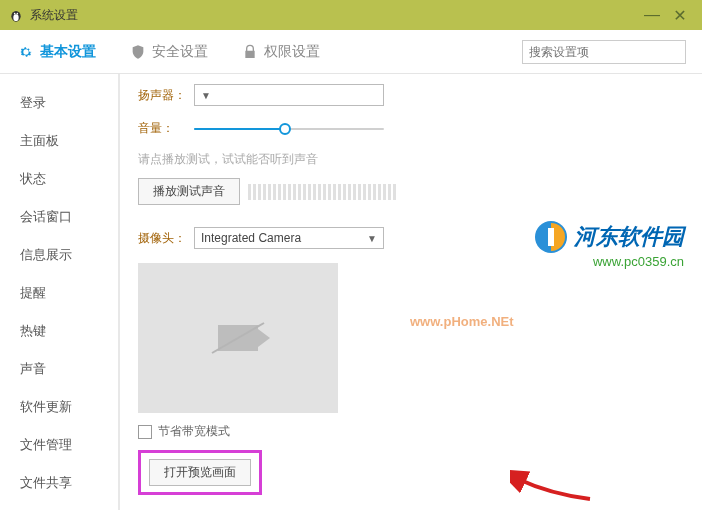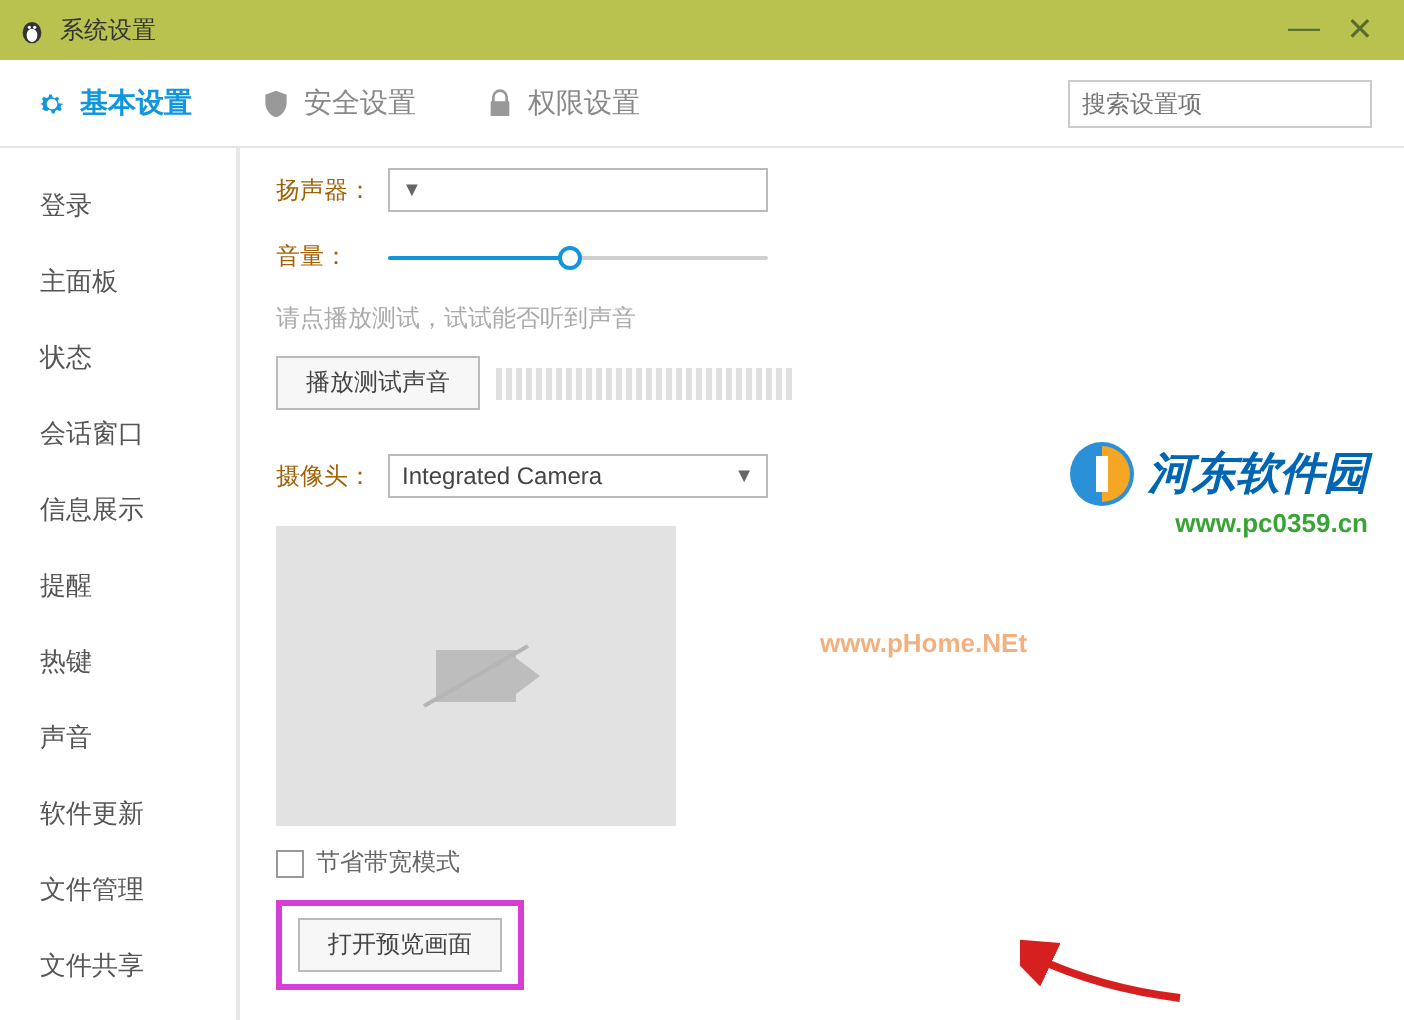--- a/index.html
+++ b/index.html
@@ -6,21 +6,21 @@
 body { width: 702px; height: 510px; background: #fff; overflow: hidden; }
 .titlebar { height: 30px; background: #b9c14f; display: flex; align-items: center; padding: 0 8px; color: #333; font-size: 12px; }
 .titlebar .penguin { width: 16px; height: 16px; margin-right: 6px; }
 .titlebar .spacer { flex: 1; }
 .titlebar .winbtn { width: 28px; height: 28px; display: flex; align-items: center; justify-content: center; cursor: pointer; color: #5a6b2e; font-size: 16px; }
 .tabbar { height: 44px; border-bottom: 1px solid #e5e5e5; display: flex; align-items: center; padding: 0 16px; gap: 30px; }
 .tabbar .tab { display: flex; align-items: center; gap: 6px; font-size: 14px; color: #888; cursor: pointer; padding: 4px 2px; }
 .tabbar .tab.active { color: #1296db; font-weight: bold; text-align: center; }
 .tabbar .tab svg { width: 16px; height: 16px; }
 .tabbar .searchwrap { margin-left: auto; }
-.tabbar .search { width: 152px; height: 24px; border: 1px solid #ccc; padding: 0 6px; font-size: 12px; color: #999; background: #fff; }
+.tabbar .search { width: 164px; height: 24px; border: 1px solid #ccc; padding: 0 6px; font-size: 12px; color: #999; background: #fff; }
 .content { display: flex; height: calc(100% - 74px); }
 .sidebar { width: 120px; border-right: 2px solid #e8e8e8; padding: 10px 0; overflow-y: auto; }
 .sidebar .navitem { padding: 10px 20px; font-size: 13px; color: #555; cursor: pointer; }
 .main { flex: 1; padding: 10px 18px; position: relative; overflow: hidden; font-size: 12px; color: #666; }
 .row { display: flex; align-items: center; margin-bottom: 14px; }
 .row .lbl { width: 56px; text-align: left; color: #a16207; }
 .dropdown { width: 190px; height: 22px; border: 1px solid #bbb; background: #fff; display: flex; align-items: center; justify-content: space-between; padding: 0 6px; color: #444; }
 .dropdown .caret { font-size: 10px; color: #666; }
 .slider { position: relative; width: 190px; height: 16px; }
 .slider .track { position: absolute; top: 7px; left: 0; right: 0; height: 2px; background: #d0d0d0; border-radius: 1px; }
@@ -36,21 +36,21 @@
 .cameraoff::after { content: ""; position: absolute; right: -12px; top: 4px; border-left: 12px solid #bdbdbd; border-top: 9px solid transparent; border-bottom: 9px solid transparent; }
 .slash { position: absolute; width: 60px; height: 2px; background: #b5b5b5; transform: rotate(-30deg); }
 .checkbox-row { display: flex; align-items: center; gap: 6px; margin-bottom: 10px; }
 .checkbox { width: 14px; height: 14px; border: 1px solid #999; background: #fff; }
 .highlightbox { display: inline-block; border: 3px solid #d63fd6; padding: 6px 8px; margin-bottom: 16px; }
 .btnrow { display: flex; gap: 18px; }
 .arrow { position: absolute; left: 390px; top: 395px; pointer-events: none; }
 .watermark1 { position: absolute; right: 18px; top: 146px; text-align: right; }
 .watermark1 .logo { display: flex; align-items: center; gap: 6px; justify-content: flex-end; }
 .watermark1 .cn { font-size: 22px; font-weight: bold; color: #0066b3; font-style: italic; }
-.watermark1 .url { font-size: 13px; font-weight: bold; color: #3aa335; }
+.watermark1 .url { font-size: 13px; font-weight: normal; color: #3aa335; }
 .watermark2 { position: absolute; left: 290px; top: 240px; color: #e87c2a; font-size: 13px; font-weight: bold; opacity: 0.6; }
 </style>
 </head>
 <body>
 
 <div class="titlebar">
   <svg class="penguin" viewBox="0 0 24 24">
       <ellipse cx="12" cy="14" rx="7" ry="8" fill="#333"></ellipse>
       <ellipse cx="12" cy="16" rx="4" ry="5" fill="#fff"></ellipse>
       <circle cx="10" cy="10" r="1.2" fill="#fff"></circle>

